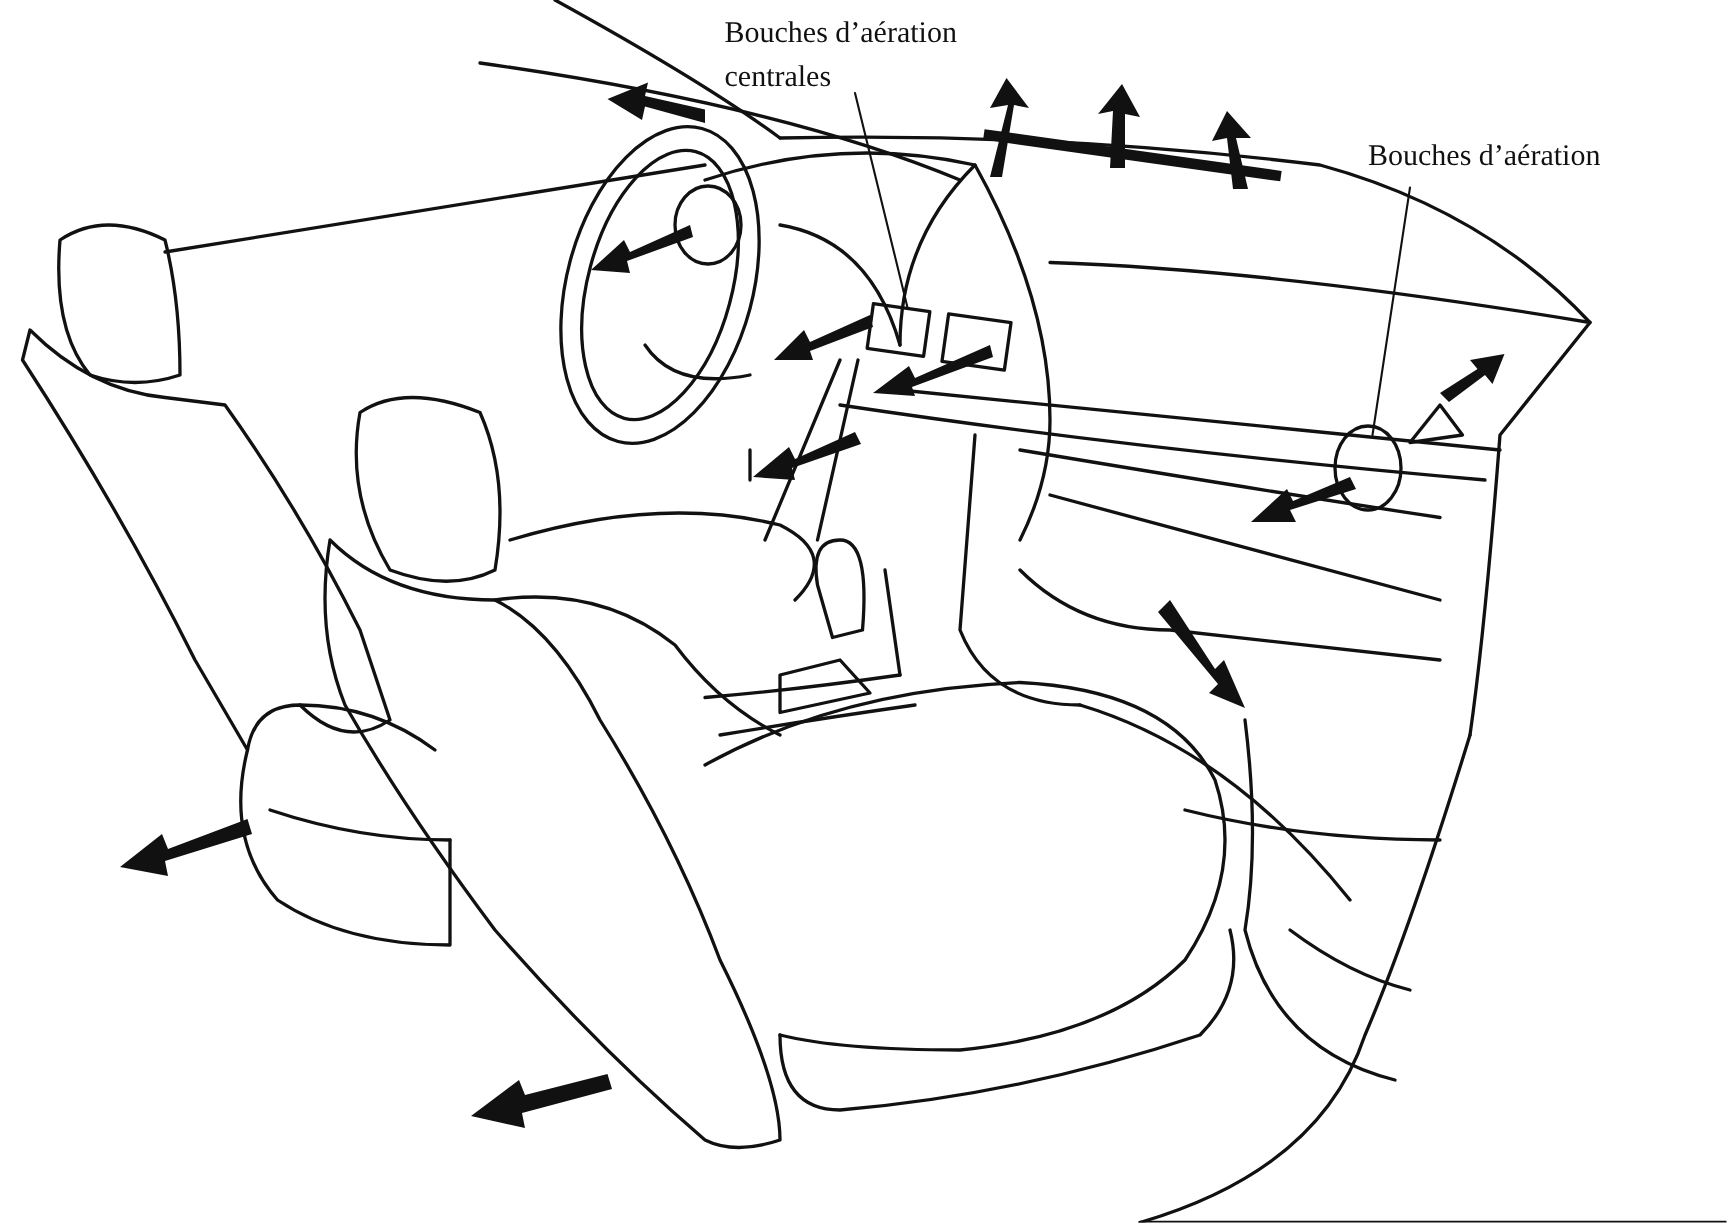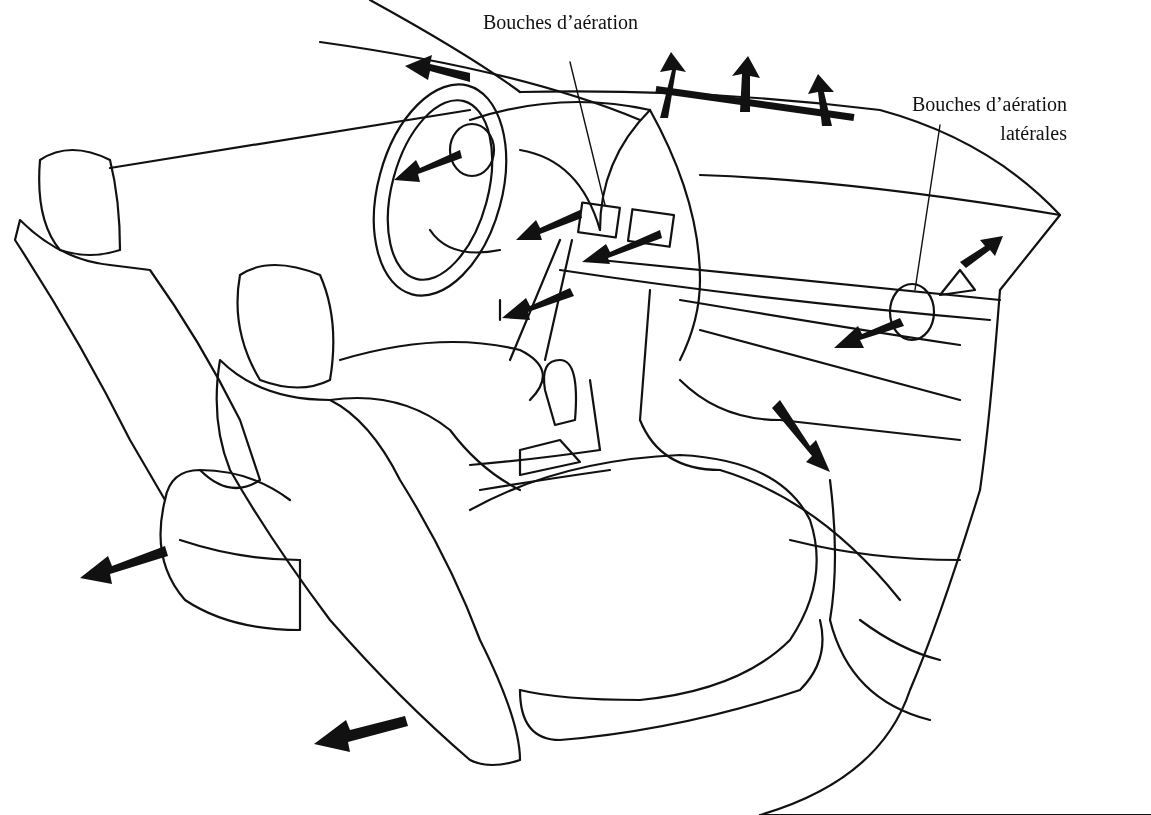--- a/index.html
+++ b/index.html
@@ -99,18 +99,18 @@
     <path d="M940 295 L960 270 L975 290 Z"></path>
   </g>
   <g stroke-width="1.4">
     <path d="M570 62 L605 205"></path>
     <path d="M940 125 L915 290"></path>
   </g>
 </svg>
 
 <div class="label" id="lbl-central">
   <div>Bouches d’aération</div>
+  <div>centrales</div>
 </div>
 
 <div class="label" id="lbl-lateral">
   <div>Bouches d’aération</div>
-  <div>latérales</div>
 </div>
 
 </body></html>

